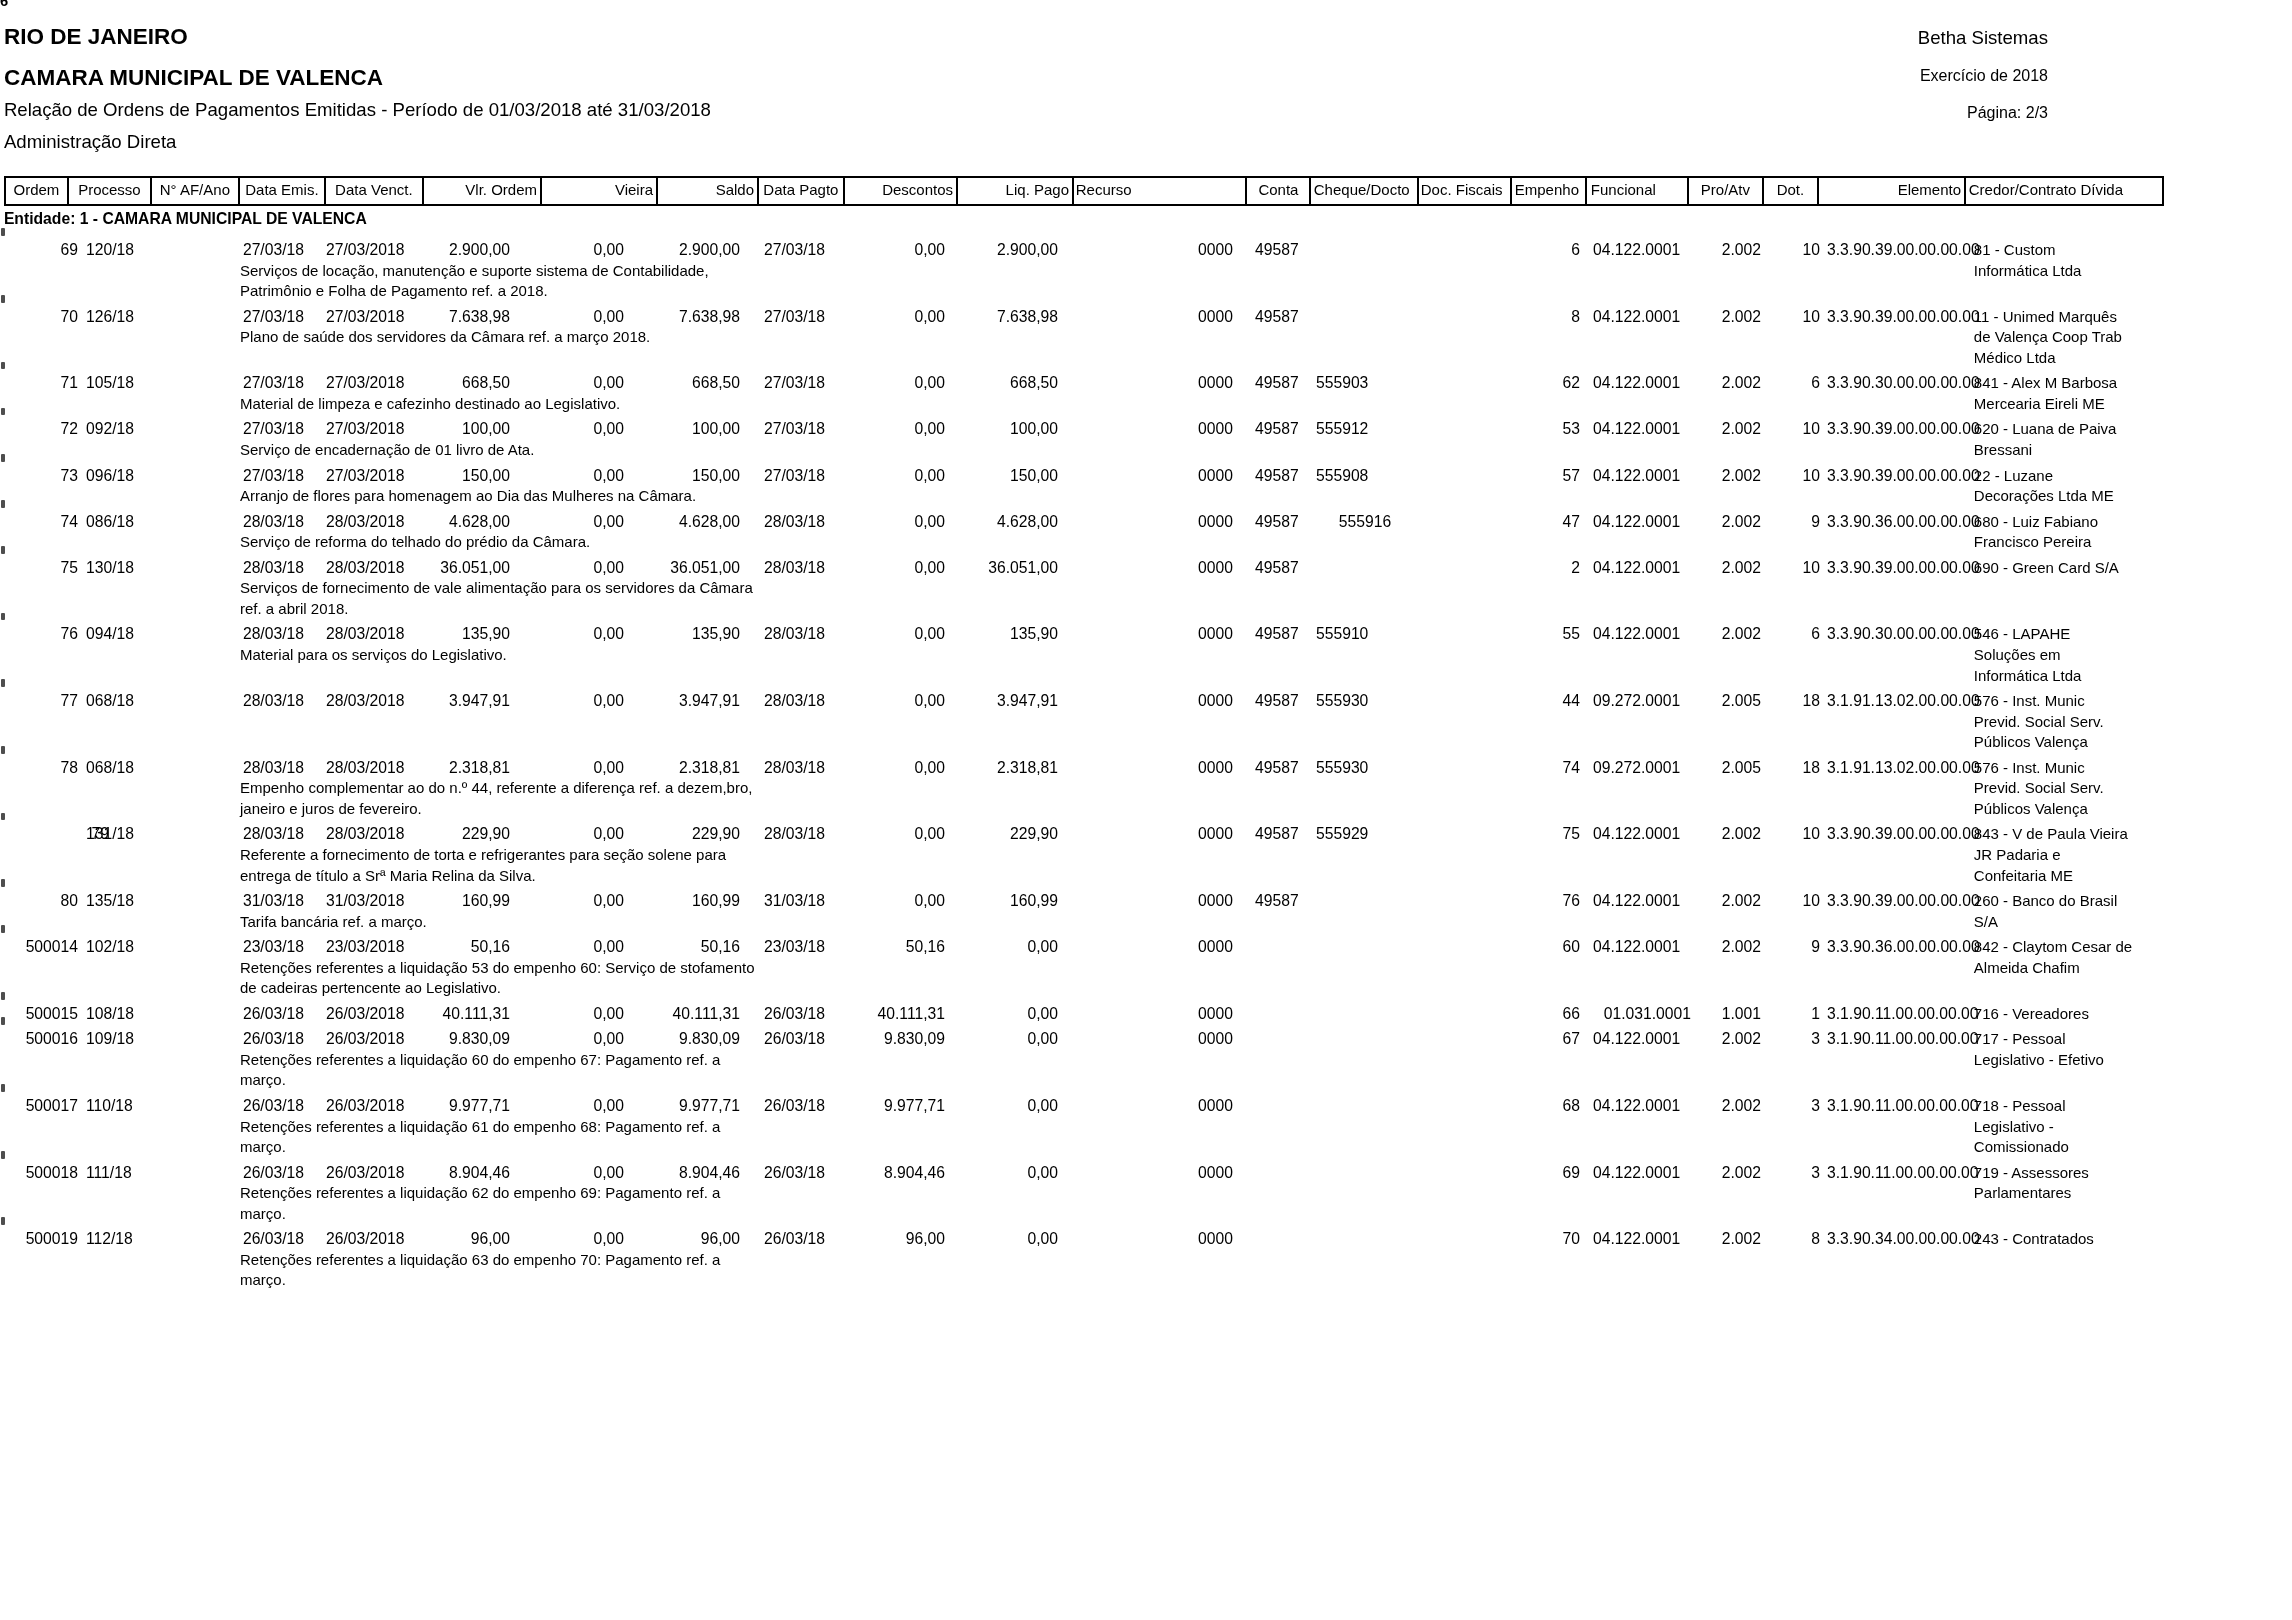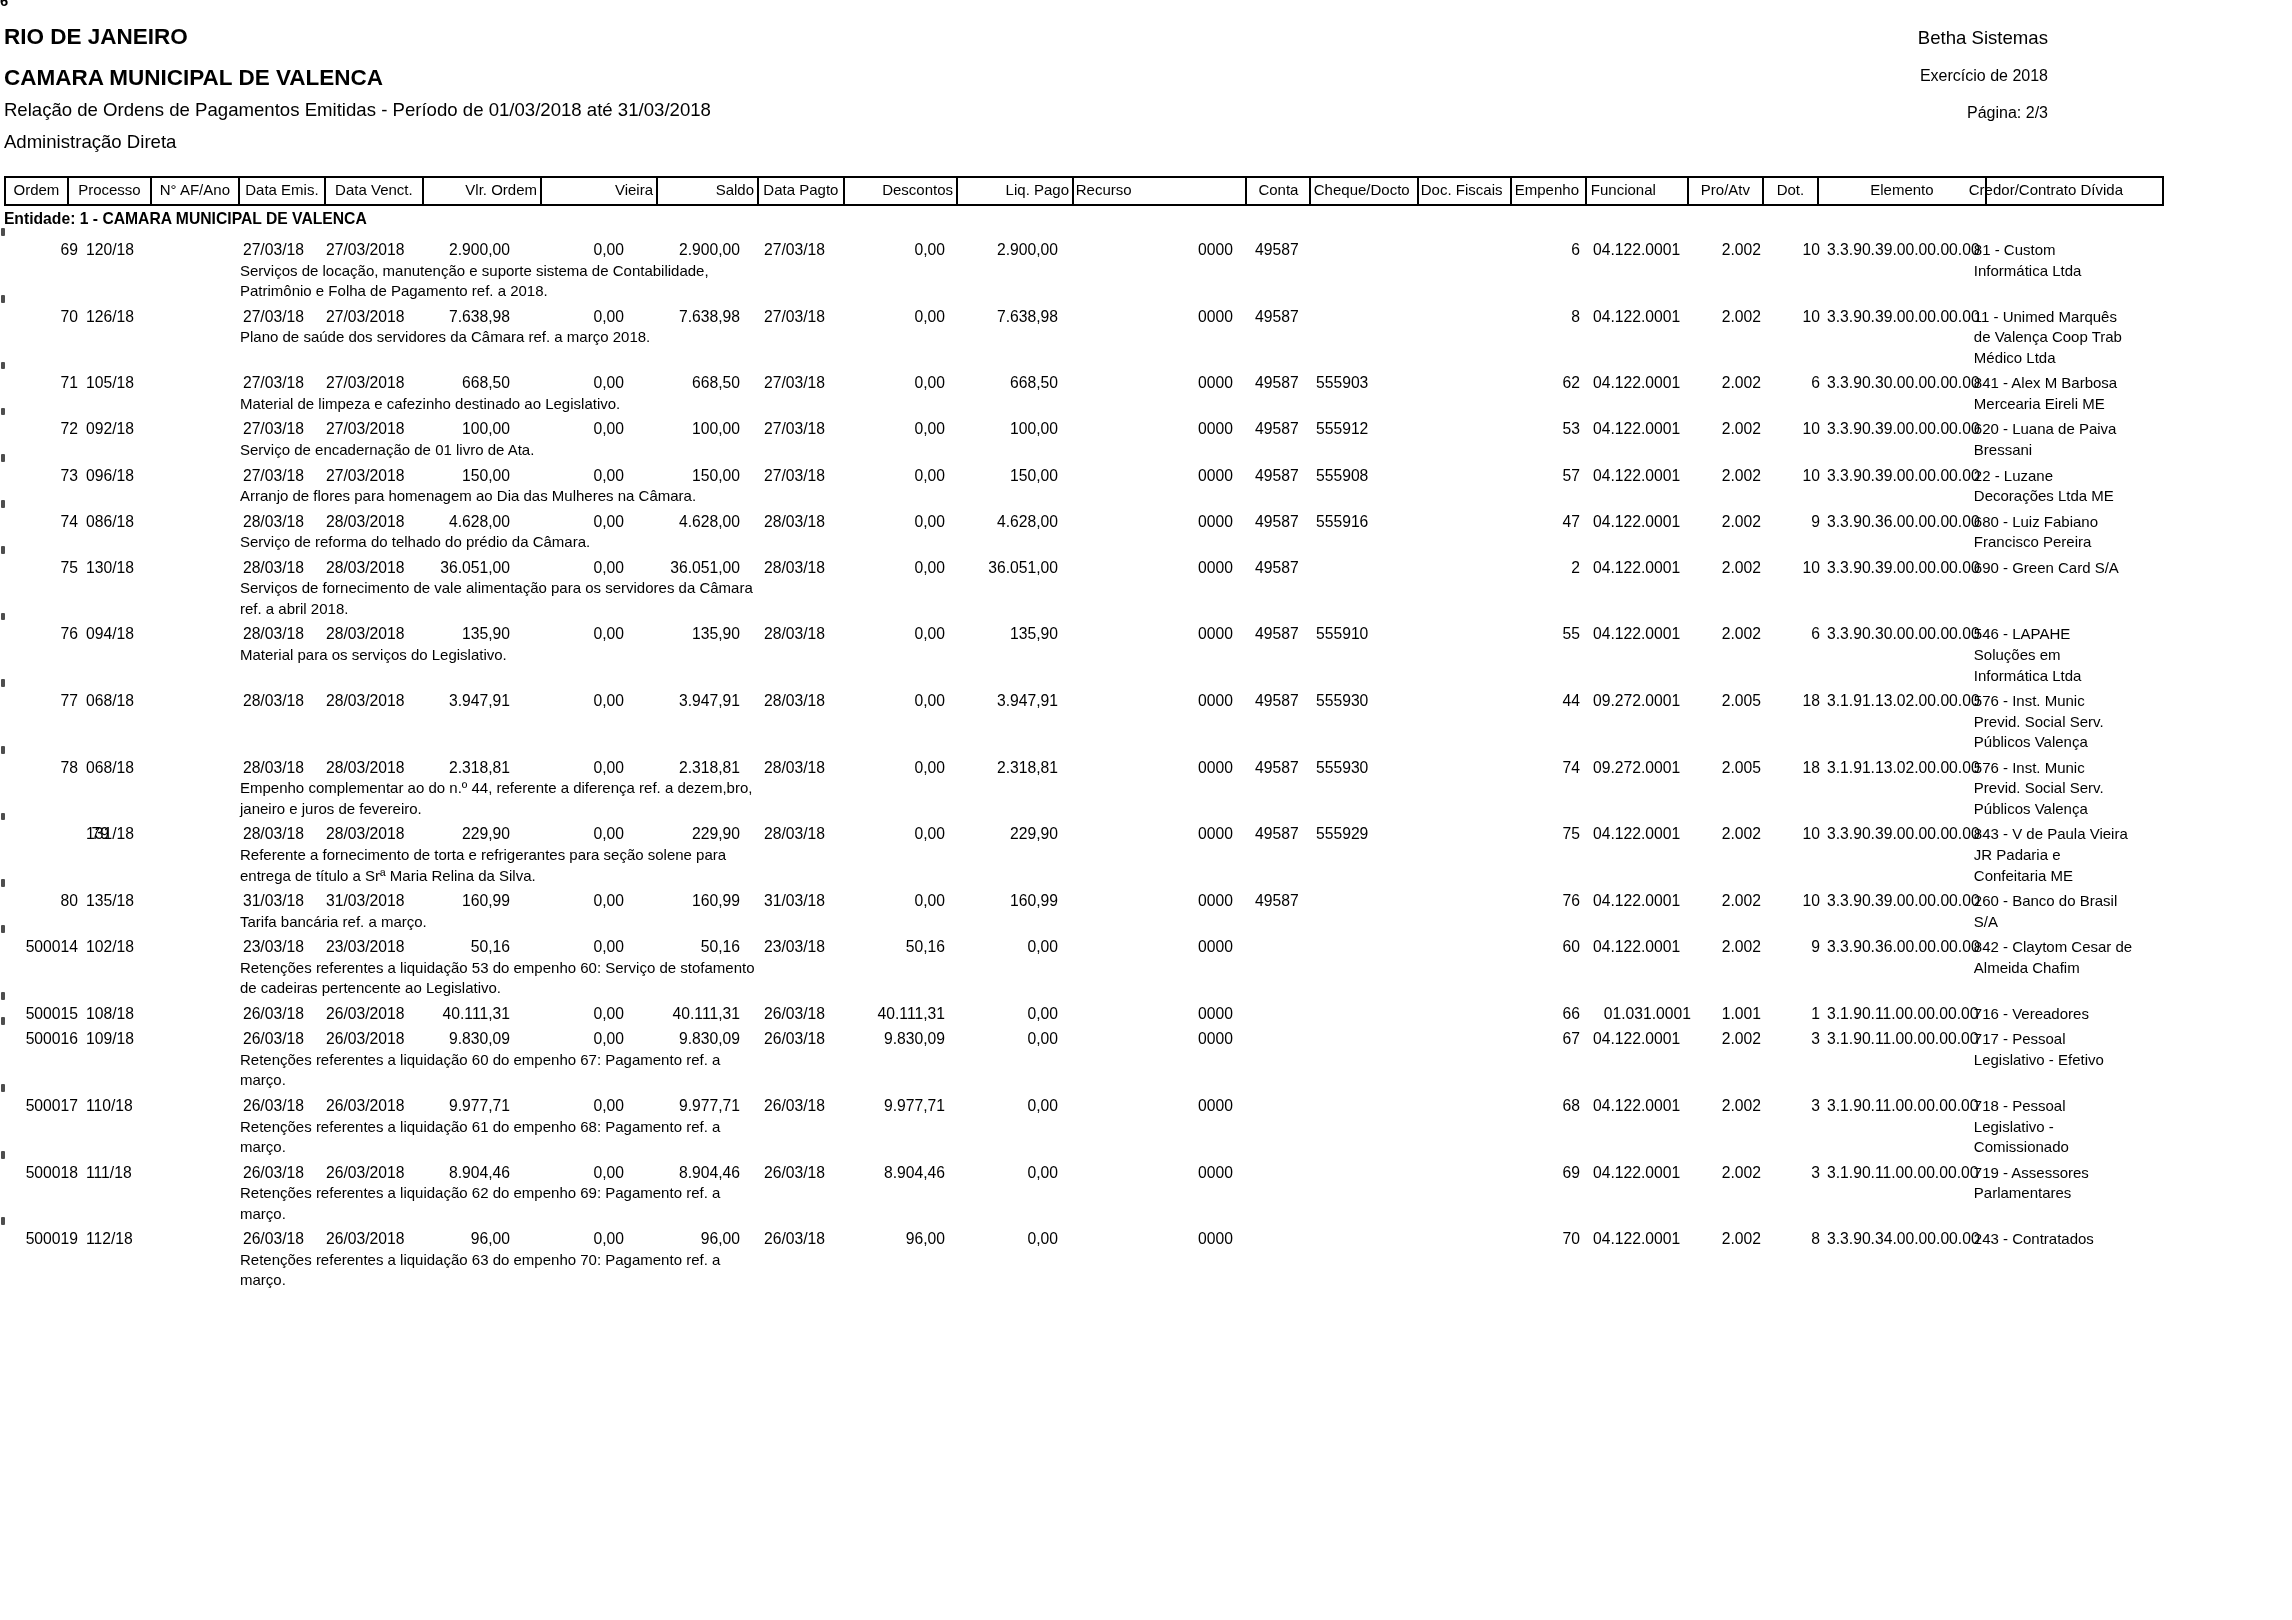--- a/index.html
+++ b/index.html
@@ -82,21 +82,21 @@
       <div class="hcell" style="left: 841px; width: 113px; text-align: right;">Descontos</div>
       <div class="hcell" style="left: 954px; width: 116px; text-align: right;">Liq. Pago</div>
       <div class="hcell" style="left: 1069px; width: 174px; text-align: left;">Recurso</div>
       <div class="hcell" style="left: 1244px; width: 63px; text-align: center;">Conta</div>
       <div class="hcell" style="left: 1307px; width: 108px; text-align: left;">Cheque/Docto</div>
       <div class="hcell" style="left: 1414px; width: 94px; text-align: left;">Doc. Fiscais</div>
       <div class="hcell" style="left: 1508px; width: 75px; text-align: left;">Empenho</div>
       <div class="hcell" style="left: 1584px; width: 101px; text-align: left;">Funcional</div>
       <div class="hcell" style="left: 1685px; width: 75px; text-align: center;">Pro/Atv</div>
       <div class="hcell" style="left: 1760px; width: 55px; text-align: center;">Dot.</div>
-      <div class="hcell" style="left: 1815px; width: 168px; text-align: center;">Elemento</div>
+      <div class="hcell" style="left: 1815px; width: 147px; text-align: right;">Elemento</div>
       <div class="hcell" style="left: 1962px; width: 198px; text-align: left;">Credor/Contrato Dívida</div>
     </div>
 
   <div class="entity">Entidade: 1 - CAMARA MUNICIPAL DE VALENCA</div>
 
   <div class="entries" id="entries">
       <div class="entry">
         <div class="entry-left">
           <div class="mainline">
             <span class="dcell" style="left: 0px; width: 78px; text-align: right;">69</span>
@@ -239,21 +239,21 @@
             <span class="dcell" style="left: 240px; width: 64px; text-align: right;">28/03/18</span>
             <span class="dcell" style="left: 326px; width: 93px; text-align: left;">28/03/2018</span>
             <span class="dcell" style="left: 424px; width: 86px; text-align: right;">4.628,00</span>
             <span class="dcell" style="left: 542px; width: 82px; text-align: right;">0,00</span>
             <span class="dcell" style="left: 658px; width: 82px; text-align: right;">4.628,00</span>
             <span class="dcell" style="left: 764px; width: 78px; text-align: left;">28/03/18</span>
             <span class="dcell" style="left: 845px; width: 100px; text-align: right;">0,00</span>
             <span class="dcell" style="left: 958px; width: 100px; text-align: right;">4.628,00</span>
             <span class="dcell" style="left: 1073px; width: 160px; text-align: right;">0000</span>
             <span class="dcell" style="left: 1255px; width: 59px; text-align: left;">49587</span>
-            <span class="dcell" style="left: 1316px; width: 98px; text-align: left;">555916</span>
+            <span class="dcell" style="left: 1316px; width: 98px; text-align: center;">555916</span>
             <span class="dcell" style="left: 1512px; width: 68px; text-align: right;">47</span>
             <span class="dcell" style="left: 1593px; width: 98px; text-align: left;">04.122.0001</span>
             <span class="dcell" style="left: 1689px; width: 72px; text-align: right;">2.002</span>
             <span class="dcell" style="left: 1764px; width: 56px; text-align: right;">9</span>
             <span class="dcell" style="left: 1827px; width: 147px; text-align: left;">3.3.90.36.00.00.00.00</span>
           </div>
           <div class="desc">Serviço de reforma do telhado do prédio da Câmara.</div>
         </div>
         <div class="credor">680 - Luiz Fabiano
 Francisco Pereira</div>

